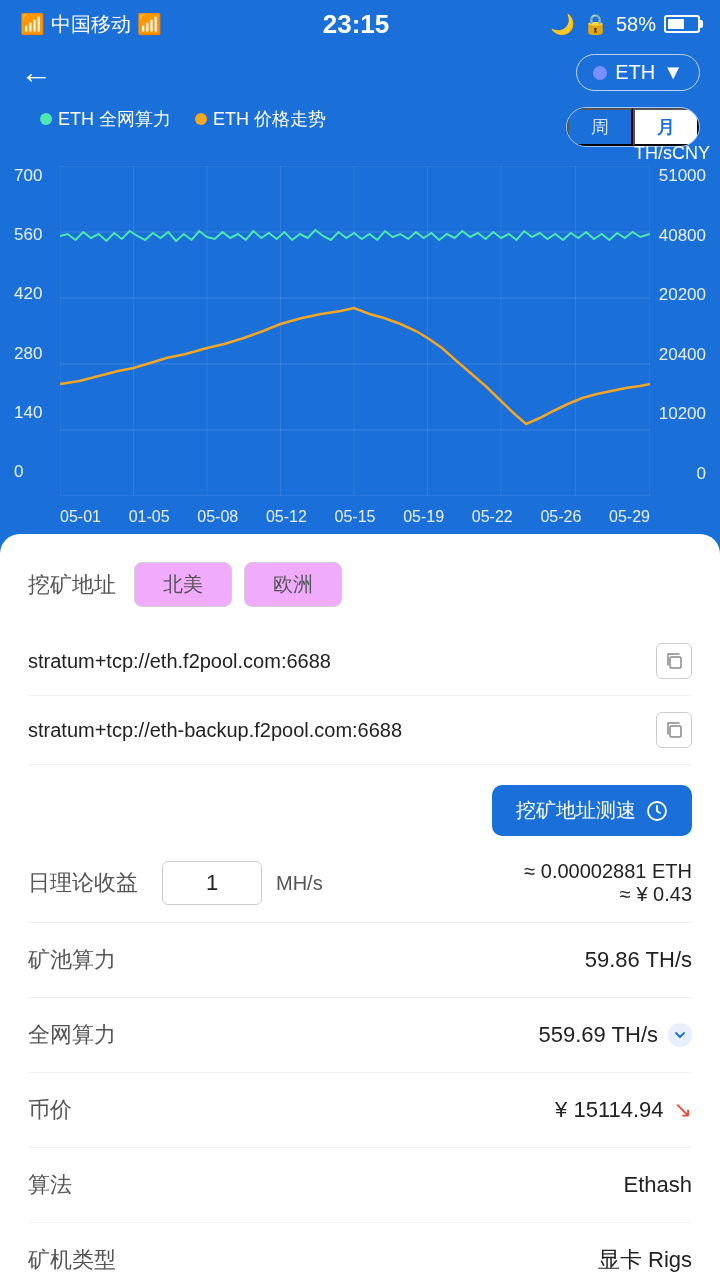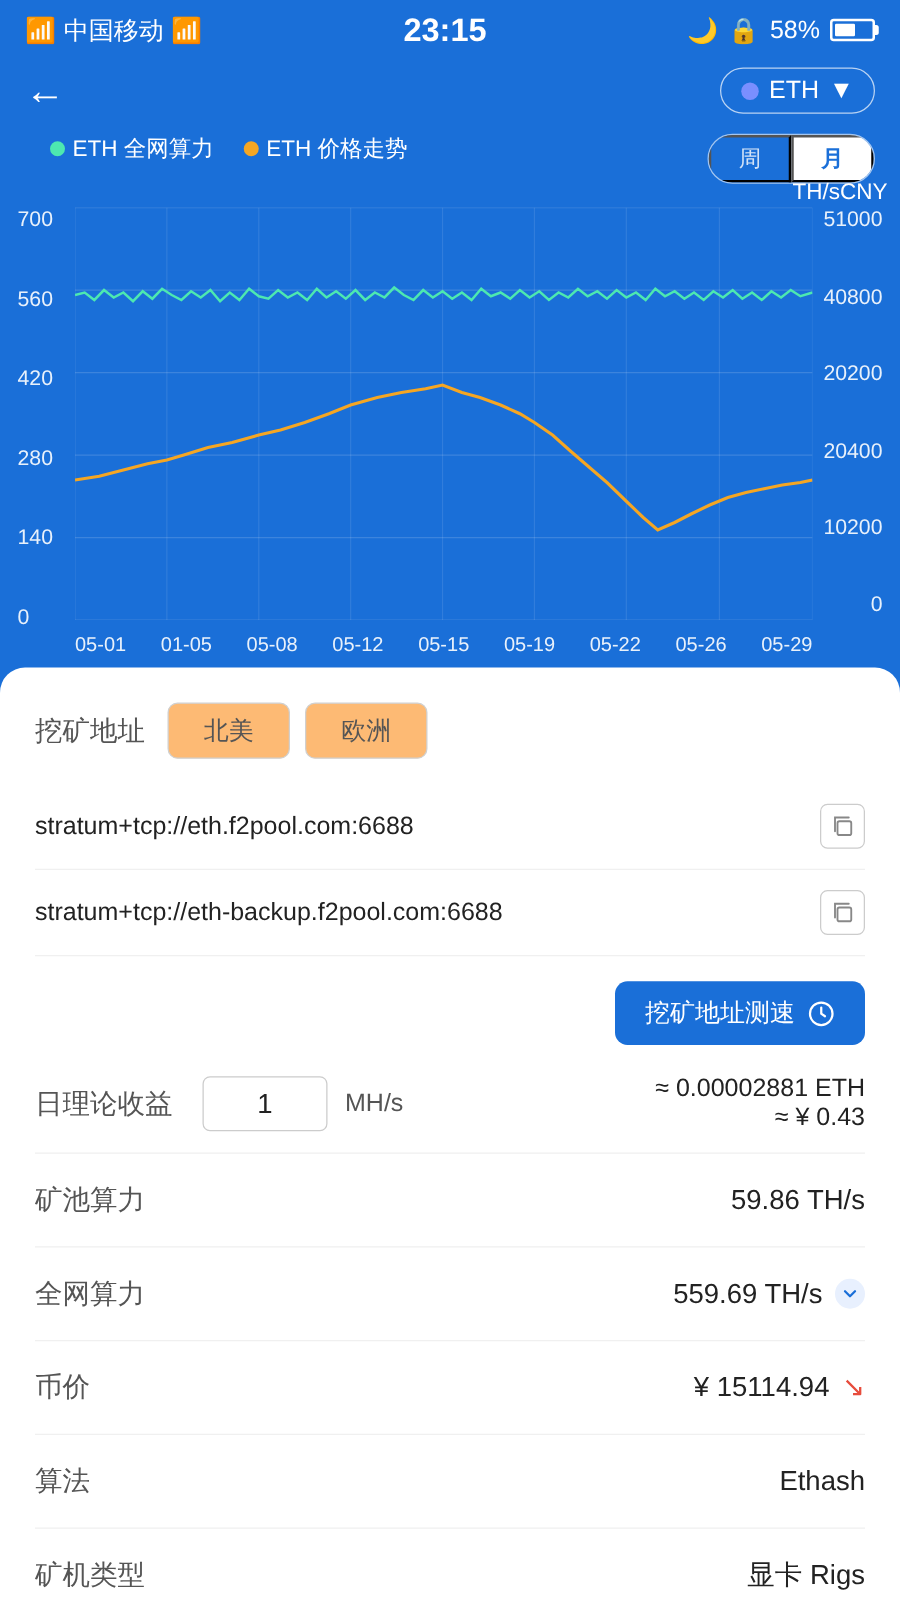--- a/index.html
+++ b/index.html
@@ -100,35 +100,35 @@
     
     .chart-container {
       margin: 0 10px;
       position: relative;
       height: 360px;
     }
     .chart-y-labels-left {
       position: absolute;
       left: 0;
       top: 0;
-      bottom: 22px;
+      bottom: 44px;
       width: 50px;
       display: flex;
       flex-direction: column;
       justify-content: space-between;
       color: rgba(255,255,255,0.9);
       font-size: 17px;
       align-items: flex-start;
       padding: 0 0 0 4px;
     }
     .chart-y-labels-right {
       position: absolute;
       right: 0;
       top: 0;
-      bottom: 32px;
+      bottom: 42px;
       width: 60px;
       display: flex;
       flex-direction: column;
       justify-content: space-between;
       color: rgba(255,255,255,0.9);
       font-size: 17px;
       align-items: flex-end;
       padding: 0 4px 0 0;
     }
     .chart-y-label-left { display: flex; align-items: center; height: 20px; }
@@ -180,21 +180,21 @@
       min-width: 90px;
     }
     .region-btns { display: flex; gap: 12px; }
     .region-btn {
       padding: 8px 28px;
       border-radius: 8px;
       border: 1.5px solid #d0d0d0;
       font-size: 20px;
       color: #555;
       cursor: pointer;
-      background: #fdba74;
+      background: #f0abfc;
     }
     .region-btn.active {
       background: #1a6fd8;
       color: white;
       border-color: #1a6fd8;
     }
 
     
     .server-row {
       display: flex;

